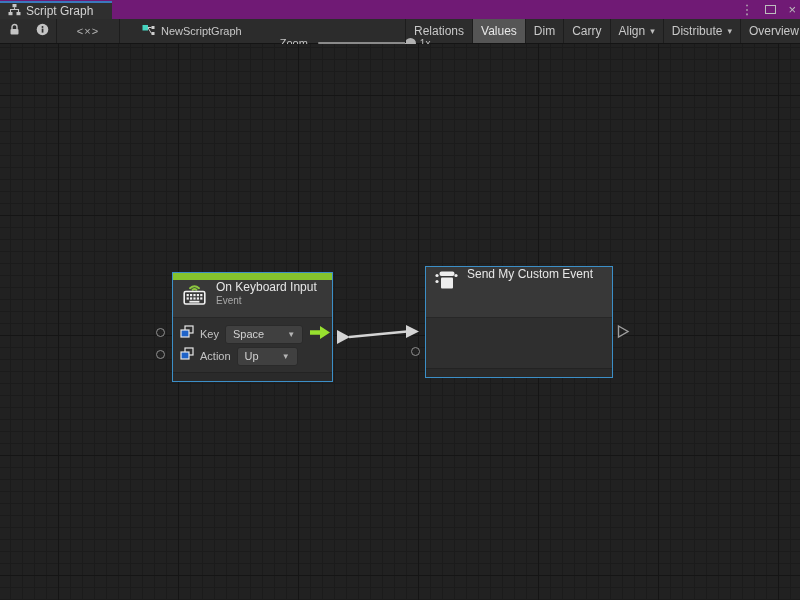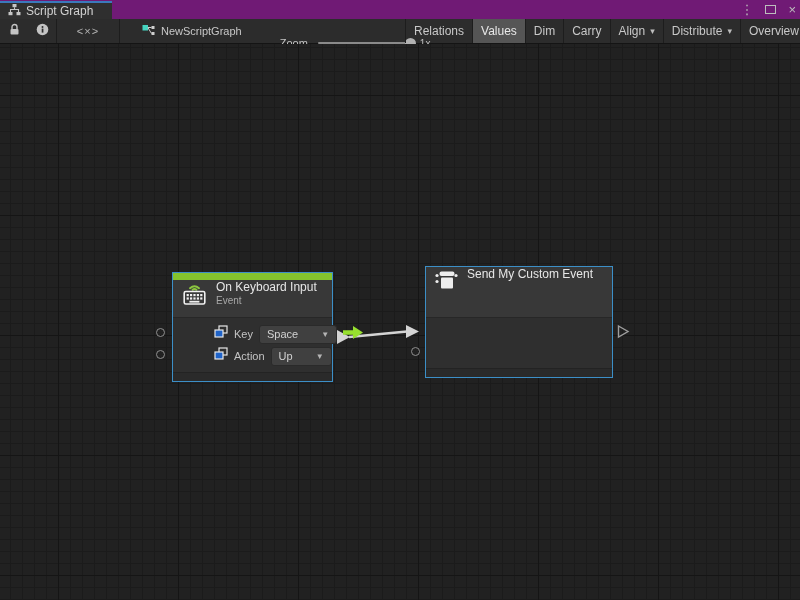--- a/index.html
+++ b/index.html
@@ -50,21 +50,21 @@
   .node-2 { left:425px; top:222px; width:188px; height:112px; }
   .colorbar { height:7px; background:#84c32d; flex:none; }
   .node-header { background:#383838; border-bottom:1px solid #272727; display:flex; gap:8px; padding:0 8px; flex:none; }
   .node-1 .node-header { height:38px; }
   .node-2 .node-header { height:51px; }
   .node-title { font-size:12px; color:#e6e6e6; white-space:nowrap; }
   .node-subtitle { font-size:10px; color:#a8a8a8; margin-top:1px; }
   .node-body { flex:1; display:flex; flex-direction:column; }
   .node-1 .node-body { padding:5px 0 0 0; }
   .node-2 .node-body { padding:2px 0 0 0; }
-  .port-row { height:22px; display:flex; align-items:center; gap:6px; padding:0 2px 0 7px;margin-left:34px; }
+  .port-row { height:22px; display:flex; align-items:center; gap:6px; padding:0 2px 0 7px; }
   .port-label { font-size:11px; color:#c4c4c4; }
   .dropdown { display:inline-flex; align-items:center; gap:23px; height:19px; padding:0 7px;
     background:#404040; border:1px solid #2a2a2a; border-radius:3px; color:#d2d2d2; font-size:11px; }
   .dropdown .dd-caret { font-size:8px; color:#b5b5b5; }
   .push-right { margin-left:auto; }
   .value-input { min-width:18px; height:19px; display:inline-flex; align-items:center; justify-content:center;
     padding:0 5px; background:#222222; border:1px solid #6e6e6e; border-radius:2px; color:#ececec; font-size:11px; }
   .node-footer { height:9px; background:#2a2a2a; border-top:1px solid #232323; flex:none; margin-top:auto; }
   .teal-dot { width:9px; height:9px; border-radius:50%; background:#45e0be; flex:none; }
 

